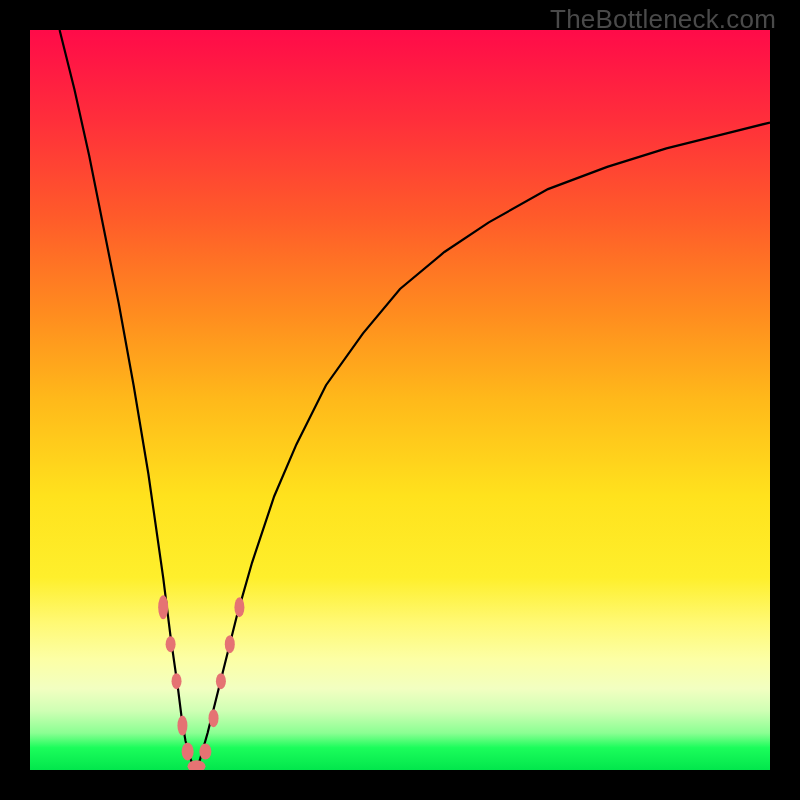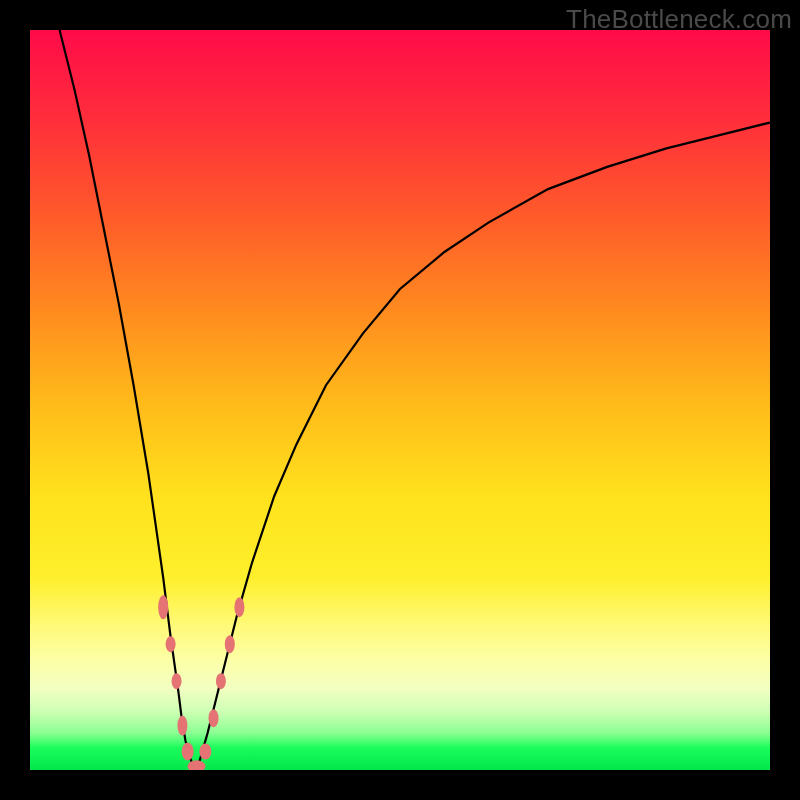--- a/index.html
+++ b/index.html
@@ -35,21 +35,21 @@
     #fcffa5 85%,
     #f2ffc1 89%,
     #cfffb4 92%,
     #8bff93 95%,
     #1bfd5b 97%,
     #02e64c 100%);
 }
 .watermark {
   position: absolute;
   top: 4px;
-  right: 8px;
+  right: 24px;
   color: #4a4a4a;
   font-size: 26px;
   font-weight: 500;
   letter-spacing: 0.2px;
   font-family: Arial, Helvetica, sans-serif;
 }
 svg.curve {
   position: absolute;
   left: 0;
   top: 0;

